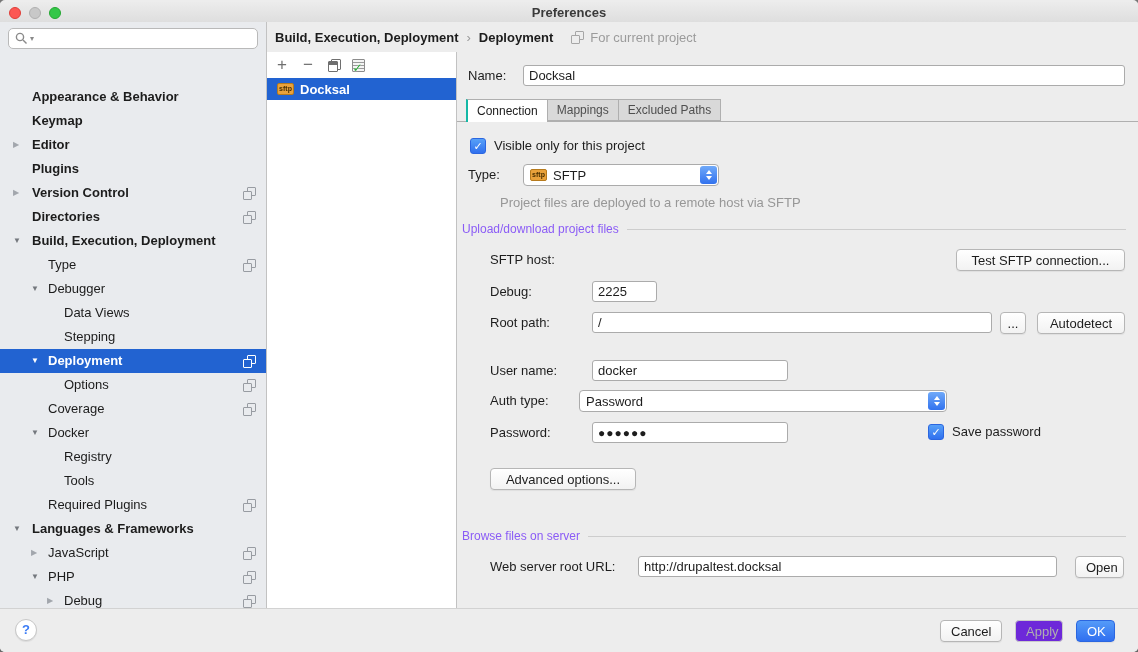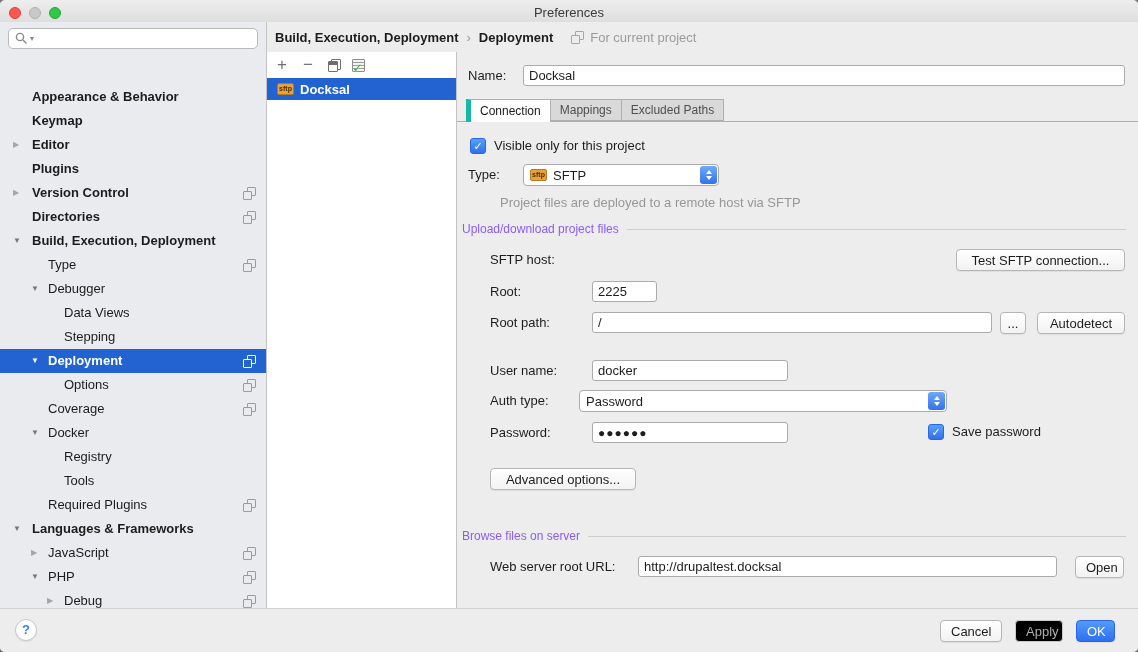--- a/index.html
+++ b/index.html
@@ -7,21 +7,21 @@
     --selection:#2263D1;
     --sidebar-bg:#E9EBEE;
     --panel-gray:#EDEDED;
     --border:#C2C2C2;
   }
   *{box-sizing:border-box;}
   body{margin:0;font-family:"Liberation Sans","DejaVu Sans",sans-serif;background:#7d7d7d;}
   .window{position:relative;width:1138px;height:652px;background:var(--panel-gray);border-radius:5px;overflow:hidden;box-shadow:0 10px 30px rgba(0,0,0,.4);}
 
   
-  .titlebar{position:absolute;left:0;top:2px;right:0;height:34px;background:linear-gradient(#ECECEC,#D5D5D5);border-bottom:1px solid #B3B3B3;}
+  .titlebar{position:absolute;left:0;top:2px;right:0;height:34px;background:linear-gradient(#ECECEC,#D5D5D5);border-bottom:1px solid #B3B3B3;font-weight:bold;}
   .title{position:absolute;left:0;right:0;top:0;height:22px;line-height:22px;text-align:center;font-size:13px;color:#3A3A3A;}
   .lights{position:absolute;left:9px;top:5px;display:flex;gap:8px;}
   .light{width:12px;height:12px;border-radius:50%;}
   .light.red{background:#FC5753;border:1px solid #DF3E38;}
   .light.gray{background:#C8C8C8;border:1px solid #B0B0B0;}
   .light.green{background:#33C748;border:1px solid #24A732;}
 
   
   .sidebar{position:absolute;left:0;top:22px;width:267px;height:586px;background:var(--sidebar-bg);border-right:1px solid var(--border);}
   .searchbox{position:absolute;left:8px;top:6px;width:250px;height:21px;background:#fff;border:1px solid #B9B9B9;border-radius:5px;display:flex;align-items:center;padding:0 6px;gap:2px;}
@@ -68,39 +68,39 @@
   .server-item{position:absolute;left:0;top:26px;right:0;height:22px;background:var(--selection);color:#fff;display:flex;align-items:center;gap:6px;padding-left:10px;font-size:13px;font-weight:700;}
   .sftp-badge{display:inline-flex;align-items:center;justify-content:center;min-width:17px;height:12px;background:#E9A23B;border:1px solid #B67A1C;border-radius:2px;font-size:7px;font-weight:700;color:#4A3000;line-height:10px;flex:0 0 auto;}
 
   
   .content{position:absolute;left:457px;top:52px;right:0;height:556px;background:var(--panel-gray);font-size:13px;color:#1D1D1D;}
   .flabel{position:absolute;height:22px;line-height:22px;}
   .tf{position:absolute;height:21px;background:#fff;border:1px solid #ABABAB;border-radius:3px;font-size:13px;font-family:inherit;padding:0 5px;color:#1D1D1D;outline:none;}
   .tf.pw{font-size:12px;letter-spacing:1px;font-weight:700;}
   .mac-btn{position:absolute;height:22px;border:1px solid #B6B6B6;border-radius:4px;background:linear-gradient(#FFFFFF,#F2F2F2);font-size:13px;font-family:inherit;color:#1D1D1D;padding:0 10px;box-shadow:0 1px 1px rgba(0,0,0,.06);}
   .mac-btn.primary{background:linear-gradient(#549BF8,#306FF0);border-color:#2B66E0;color:#fff;}
-  .mac-btn.disabled{background:#000000;color:#AFAFAF;border-color:#CACACA;box-shadow:none;text-align:center;}
+  .mac-btn.disabled{background:#6d28d9;color:#AFAFAF;border-color:#CACACA;box-shadow:none;text-align:center;}
   .mac-select{position:absolute;height:22px;background:#fff;border:1px solid #ABABAB;border-radius:4px;display:flex;align-items:center;gap:6px;padding:0 24px 0 6px;}
   .stepper{position:absolute;right:1px;top:1px;bottom:1px;width:17px;border-radius:3px;background:linear-gradient(#6FA9F9,#3272EE);display:flex;flex-direction:column;align-items:center;justify-content:center;gap:2px;}
   .stepper i{display:block;width:0;height:0;border-left:3.5px solid transparent;border-right:3.5px solid transparent;}
   .stepper i.up{border-bottom:4px solid #fff;}
   .stepper i.down{border-top:4px solid #fff;}
   .checkbox{position:absolute;width:16px;height:16px;border-radius:3px;background:linear-gradient(#57A1F8,#3070EE);border:1px solid #2B66E0;}
   .checkbox::after{content:'✓';position:absolute;left:2.5px;top:0.5px;font-size:11px;font-weight:700;color:#fff;}
   .cb-label{position:absolute;height:18px;line-height:18px;}
   .hint{position:absolute;color:#979797;}
   .group{position:absolute;left:5px;right:12px;display:flex;align-items:center;gap:8px;}
   .group-label{font-size:12px;color:#8b5cf6;white-space:nowrap;}
   .group-line{flex:1;height:1px;background:#CDCDCD;}
 
   
   .tab-line{position:absolute;left:0;right:0;top:69px;height:1px;background:#AFAFAF;z-index:1;}
   .tabs{position:absolute;left:9px;top:47px;display:flex;z-index:2;}
   .tab{height:22px;padding:0 9px;font-size:12px;display:flex;align-items:center;background:#D9D9D9;border:1px solid #AFAFAF;border-left:none;color:#4F4F4F;}
-  .tab:first-child{border-left:5px solid #14b8a6;}
+  .tab:first-child{border-left:2px solid #14b8a6;}
   .tab.active{background:#fff;height:23px;color:#1B1B1B;border-bottom:none;}
 
   
   .footer{position:absolute;left:0;bottom:0;right:0;height:44px;background:var(--panel-gray);border-top:1px solid #D2D2D2;}
   .help-btn{position:absolute;left:15px;top:10px;width:22px;height:22px;border-radius:50%;background:#fff;border:1px solid #C7C7C7;box-shadow:0 1px 1px rgba(0,0,0,.08);color:var(--accent);font-size:13px;font-weight:700;text-align:center;line-height:20px;}
   .footer .mac-btn{top:11px;}
 </style>
 </head>
 <body>
 
@@ -209,21 +209,21 @@
     <span class="hint" style="left:43px;top:143px">Project files are deployed to a remote host via SFTP</span>
 
     <div class="group" style="top:170px">
       <span class="group-label">Upload/download project files</span>
       <span class="group-line"></span>
     </div>
 
     <span class="flabel" style="left:33px;top:197px">SFTP host:</span>
     <button class="mac-btn" style="left:499px;top:197px;width:169px">Test SFTP connection...</button>
 
-    <span class="flabel" style="left:33px;top:229px">Root:</span>
+    <span class="flabel" style="left:33px;top:229px">Debug:</span>
     <input class="tf" style="left: 135px; top: 229px; width: 65px;" value="2225">
 
     <span class="flabel" style="left:33px;top:260px">Root path:</span>
     <input class="tf" style="left: 135px; top: 260px; width: 400px;" value="/">
     <button class="mac-btn" style="left:543px;top:260px;width:26px;padding:0">...</button>
     <button class="mac-btn" style="left:580px;top:260px;width:88px">Autodetect</button>
 
     <span class="flabel" style="left:33px;top:308px">User name:</span>
     <input class="tf" style="left: 135px; top: 308px; width: 196px;" value="docker">
 

